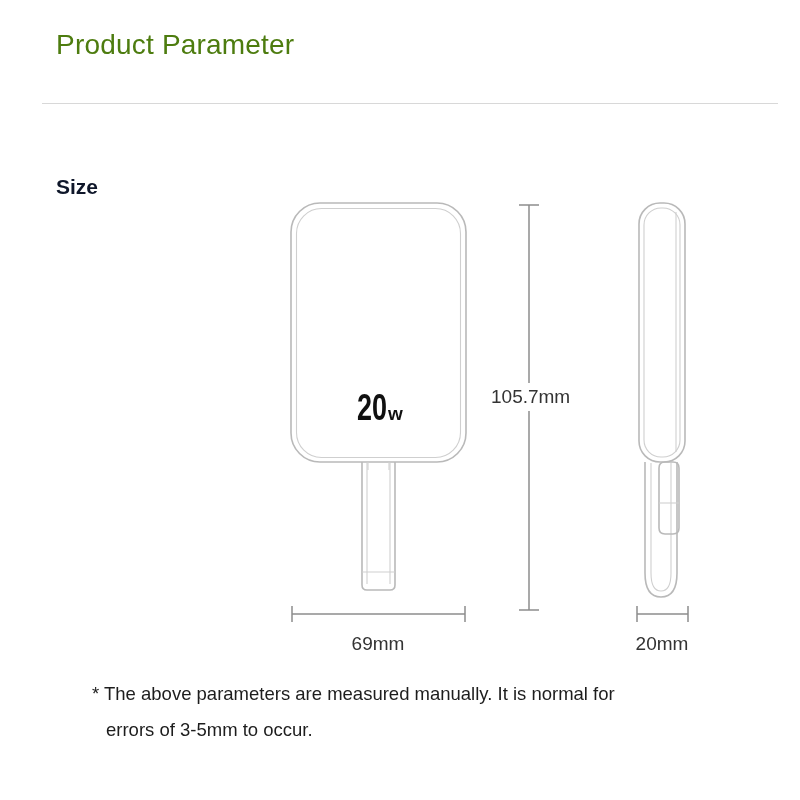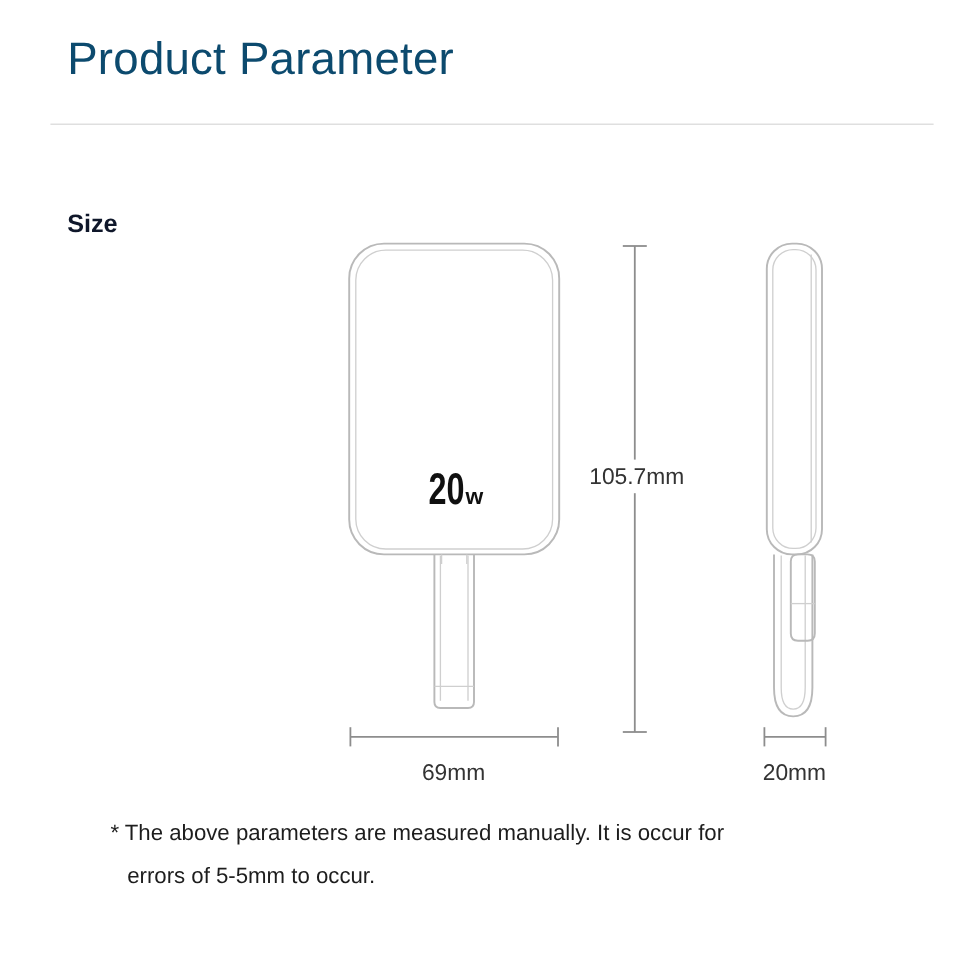--- a/index.html
+++ b/index.html
@@ -16,24 +16,24 @@
     position: relative;
   }
   .page {
     position: absolute;
     inset: 0;
   }
   .page-title {
     position: absolute;
     left: 56px;
     top: 28px;
-    font-size: 38px;
+    font-size: 28px;
     font-weight: 300;
     letter-spacing: 0.2px;
-    color: #0c4a6e;
+    color: #4d7c0f;
     line-height: 1.2;
   }
   .title-divider {
     position: absolute;
     left: 42px;
     top: 103px;
     width: 736px;
     height: 1px;
     background: #d8d8d8;
   }
@@ -169,17 +169,17 @@
     <g>
       <line class="dim-line" x1="637" y1="614" x2="688" y2="614"></line>
       <line class="dim-cap" x1="637" y1="606" x2="637" y2="622"></line>
       <line class="dim-cap" x1="688" y1="606" x2="688" y2="622"></line>
       <text class="dim-text" x="662" y="650" text-anchor="middle">20mm</text>
     </g>
 
   </svg>
 
   <div class="footnote">
-    <span>* The above parameters are measured manually. It is occur for</span>
-    <span class="fn-line2">errors of 5-5mm to occur.</span>
+    <span>* The above parameters are measured manually. It is normal for</span>
+    <span class="fn-line2">errors of 3-5mm to occur.</span>
   </div>
 
 </div>
 
 </body></html>

